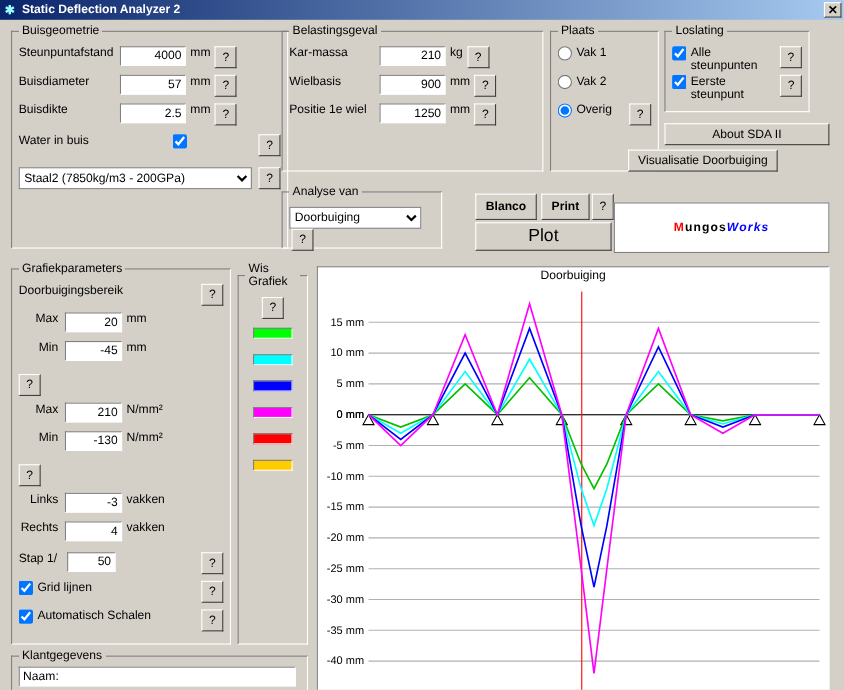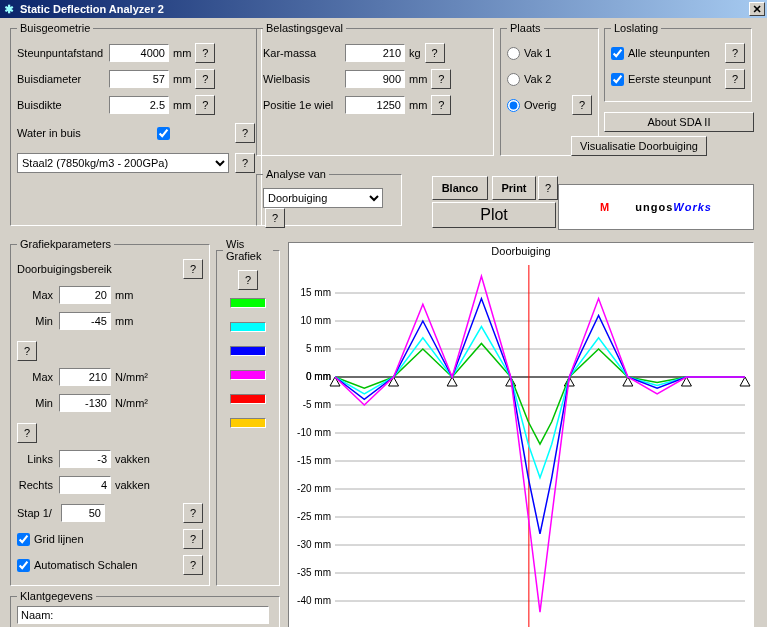--- a/index.html
+++ b/index.html
@@ -4,42 +4,42 @@
 <style>
 * { box-sizing: border-box; font-family: Tahoma, Arial, sans-serif; font-size: 11px; }
 body { margin: 0; background: #d4d0c8; width: 767px; height: 627px; overflow: hidden; }
 .titlebar { background: linear-gradient(to right, #0a246a, #a6caf0); color: #fff; height: 18px; display: flex; align-items: center; padding: 0 2px; font-weight: bold; }
 .titlebar .icon { width: 14px; height: 14px; margin-right: 4px; display: inline-flex; align-items: center; justify-content: center; color: #9ff; }
 .titlebar .spacer { flex: 1; }
 .closebtn { width: 16px; height: 14px; background: #d4d0c8; border: 1px solid #fff; border-right-color: #404040; border-bottom-color: #404040; display: flex; align-items: center; justify-content: center; color: #000; font-weight: bold; font-family: Marlett, Arial; cursor: pointer; }
 .content { padding: 6px; position: relative; height: 609px; }
 fieldset { border: 1px solid #fff; border-left-color: #808080; border-top-color: #808080; margin: 0 0 6px 0; padding: 8px 6px 6px 6px; position: absolute; }
 legend { padding: 0 3px; color: #000; }
-.row { display: flex; align-items: center; margin-bottom: 4px; height: 22px; }
+.row { display: flex; align-items: flex-start; margin-bottom: 4px; height: 22px; }
 .lbl { flex-shrink: 0; }
 input[type=text] { height: 18px; border: 1px solid #808080; border-right-color: #fff; border-bottom-color: #fff; background: #fff; padding: 0 3px; text-align: right; font-size: 11px; }
 input[type=text].la { text-align: left; }
 input[type=checkbox] { width: 13px; height: 13px; margin: 0 4px 0 0; }
 input[type=radio] { width: 13px; height: 13px; margin: 0 4px 0 0; }
 select { height: 20px; border: 1px solid #808080; background: #fff; font-size: 11px; }
 .btn { height: 20px; background: #d4d0c8; border: 1px solid #fff; border-right-color: #404040; border-bottom-color: #404040; display: inline-flex; align-items: center; justify-content: center; padding: 0 8px; cursor: pointer; }
 .btn.q { width: 20px; padding: 0; }
 .btn.big { height: 26px; font-size: 13px; padding: 0 20px; }
 .unit { margin-left: 4px; margin-right: 4px; }
 .colorswatch { width: 36px; height: 10px; border: 1px solid #808080; border-right-color:#fff; border-bottom-color:#fff; display: block; margin: 8px auto 14px; cursor:pointer; }
 #fs-buis { left: 10px; top: 4px; width: 238px; height: 204px; }
 #fs-belast { left: 256px; top: 4px; width: 238px; height: 134px; }
 #fs-plaats { left: 500px; top: 4px; width: 99px; height: 134px; }
-#fs-los { left: 604px; top: 4px; width: 148px; height: 80px; }
+#fs-los { left: 604px; top: 4px; width: 132px; height: 80px; }
 #fs-analyse { left: 256px; top: 150px; width: 146px; height: 58px; }
 #fs-grafparam { left: 10px; top: 220px; width: 200px; height: 348px; }
 #fs-wis { left: 216px; top: 220px; width: 64px; height: 348px; }
 #fs-klant { left: 10px; top: 572px; width: 270px; height: 58px; padding-top:4px;}
 .branding { position: absolute; left: 558px; top: 166px; width: 196px; height: 46px; border: 1px solid #808080; background: #fff; display: flex; align-items: center; justify-content: center; font-size: 18px; font-weight: bold; letter-spacing:1px; }
-.branding .m { color: #ff0000; } .branding .ungos { color: #000; padding-left: 25px; } .branding .w { color: #0000ff; font-style: italic; } .branding .orks { color: #0000ff; font-style: italic; }
+.branding .m { color: #ff0000; } .branding .ungos { color: #000; } .branding .w { color: #0000ff; font-style: italic; } .branding .orks { color: #0000ff; font-style: italic; }
 .chart { position: absolute; left: 288px; top: 224px; width: 466px; height: 396px; border: 1px solid #808080; border-right-color:#fff; border-bottom-color:#fff; background: #fff; }
 .chart-title { text-align:center; color:#000; font-size:11px; padding-top:2px; }
 svg.plot { width: 100%; height: calc(100% - 14px); }
 .axis { stroke: #000; stroke-width: 1; }
 .grid { stroke: #b0b0b0; stroke-width: 1; }
 .yt text { font-size:10px; fill:#000; }
 .tri { fill:#fff; stroke:#000; stroke-width:1; }
 .curve { fill:none; stroke-width:1.5; }
 .vline { stroke:#ff0000; stroke-width:1; }
 .sel-highlight { background:#316ac5; color:#fff; }

